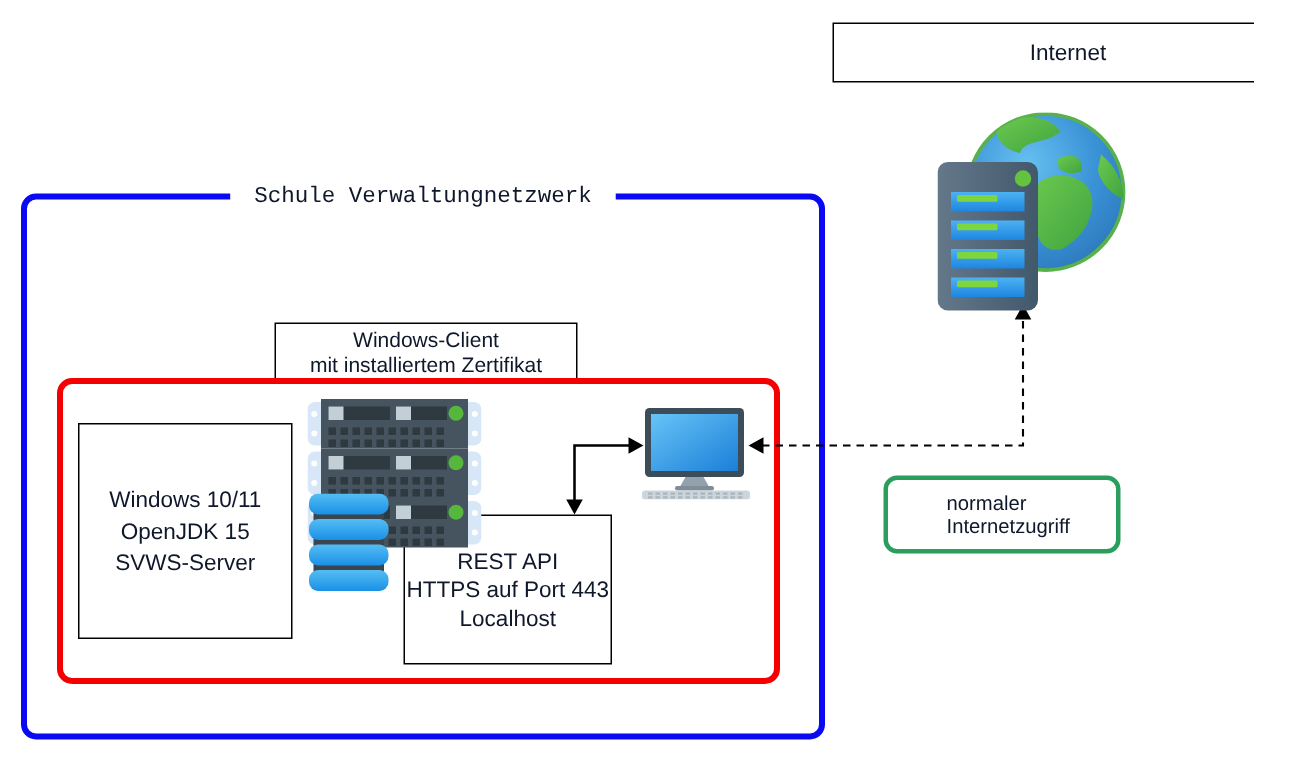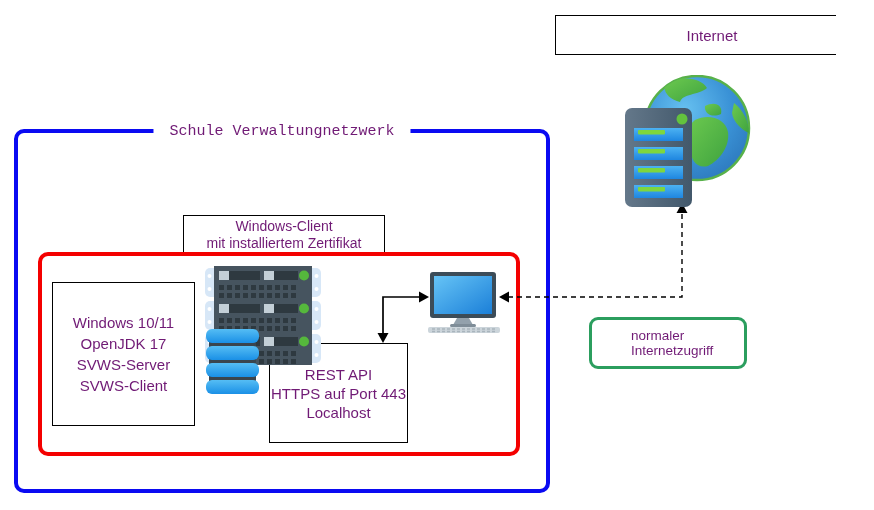--- a/index.html
+++ b/index.html
@@ -1,18 +1,18 @@
 <!DOCTYPE html>
 <html><head>
 <meta charset="utf-8">
 <style>
   html,body{margin:0;padding:0;background:#fff;}
   #canvas{
     position:relative;width:836px;height:510px;background:#fff;overflow:hidden;
-    font-family:"Liberation Sans","DejaVu Sans",sans-serif;color:#701a75;
+    font-family:"Liberation Sans","DejaVu Sans",sans-serif;color:#0f172a;
   }
   .abs{position:absolute;box-sizing:border-box;}
   .plainbox{
     border:1.5px solid #000;background:#fff;display:flex;flex-direction:column;
     align-items:center;justify-content:center;text-align:center;
   }
   .zone{background:transparent;}
   #internet-box{left:555px;top:15px;width:314px;height:40px;font-size:15px;}
   #network-zone{left:14px;top:129px;width:536px;height:364px;border:4px solid #0a0af2;border-radius:10px;}
   #network-zone-label{
@@ -97,23 +97,22 @@
 
   <div id="windows-client-box" class="abs plainbox">
     <div>Windows-Client</div>
     <div>mit installiertem Zertifikat</div>
   </div>
 
   <div id="client-zone" class="abs zone" style="border-color: rgb(244, 0, 0);"></div>
 
   <div id="software-box" class="abs plainbox">
     <div>Windows 10/11</div>
-    <div>OpenJDK 17</div>
+    <div>OpenJDK 15</div>
     <div>SVWS-Server</div>
-    <div>SVWS-Client</div>
   </div>
 
   <div id="rest-api-box" class="abs plainbox">
     <div>REST API</div>
     <div>HTTPS auf Port 443</div>
     <div>Localhost</div>
   </div>
 
   <div class="abs icon" style="left:205px;top:266px;">
     <svg width="116" height="100" viewBox="0 0 116 100">

